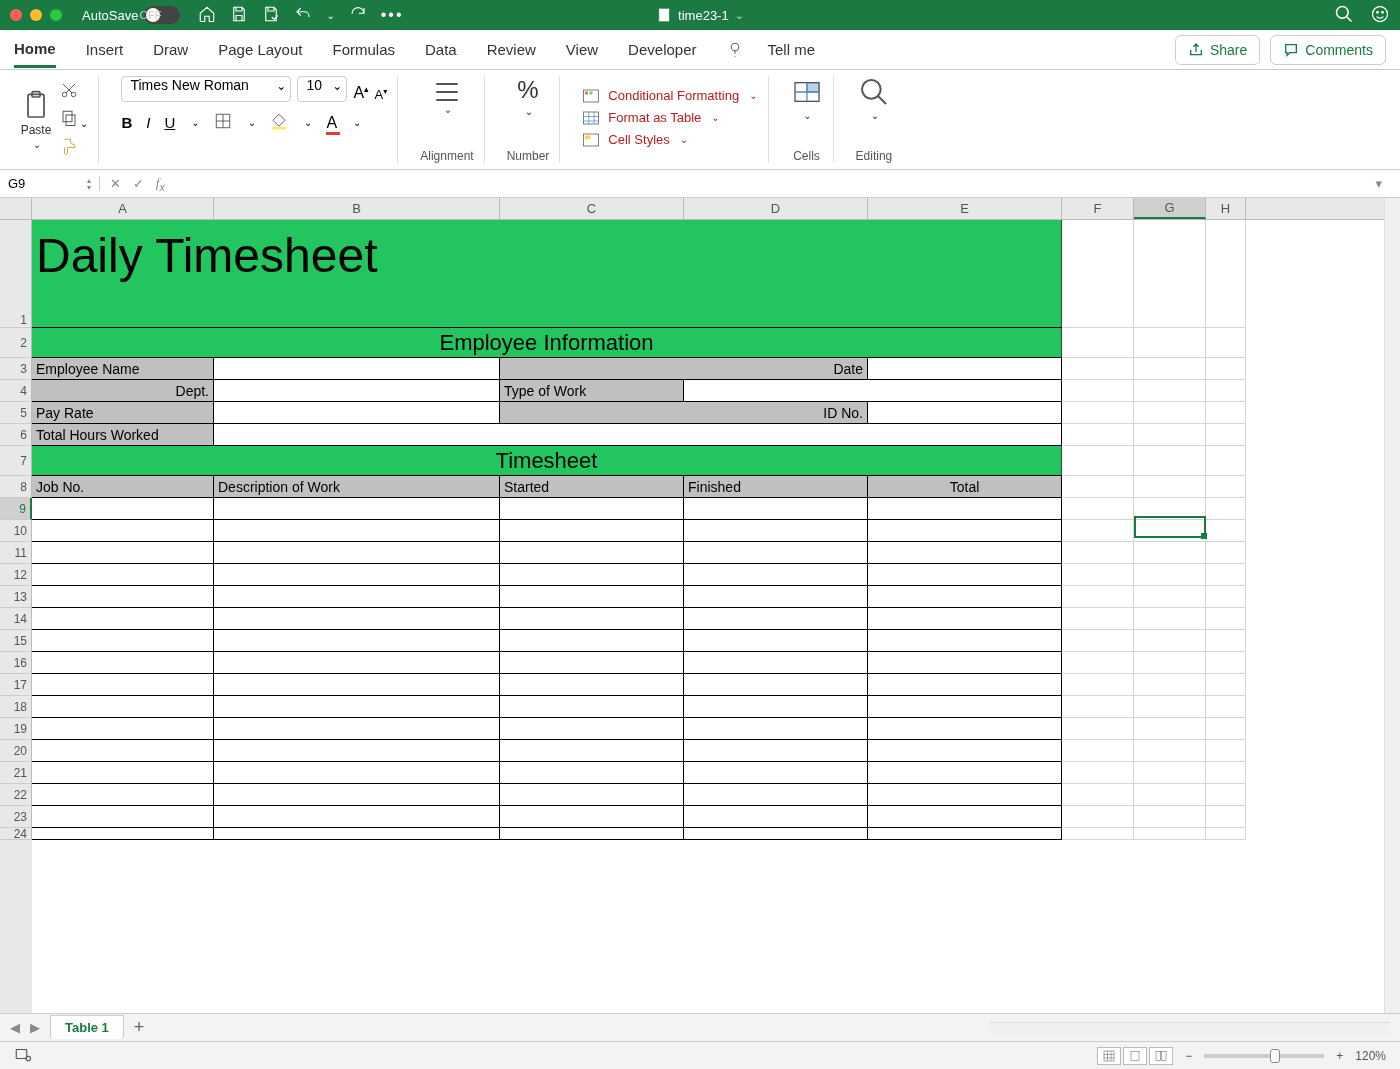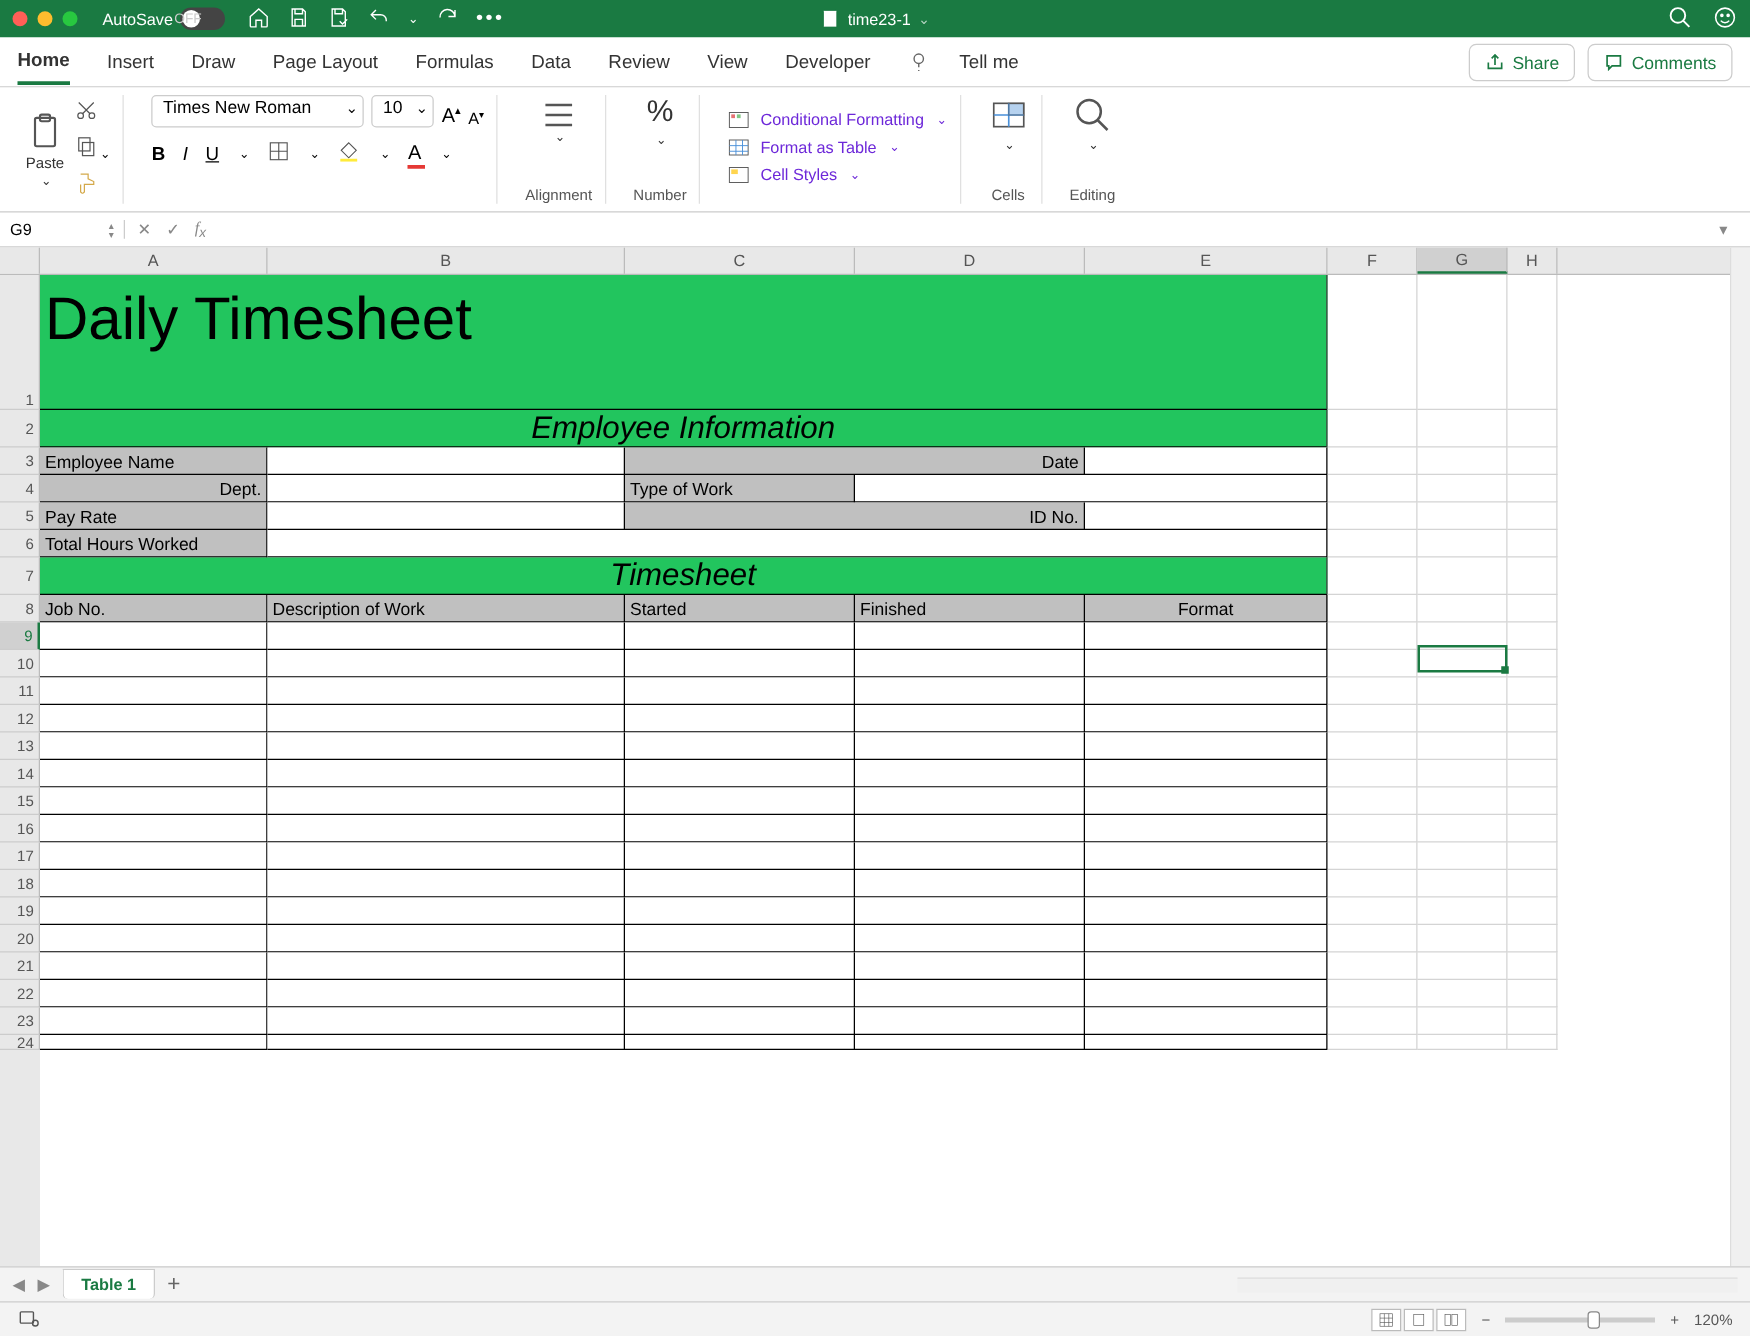--- a/index.html
+++ b/index.html
@@ -42,21 +42,21 @@
 .font-row { display: flex; gap: 6px; align-items: flex-end; }
 .font-select { border: 1px solid #ccc; border-radius: 4px; height: 26px; padding: 0 20px 0 8px; font-size: 14px; background: #fff; position: relative; }
 .font-select::after { content: "⌄"; position: absolute; right: 4px; top: 2px; font-size: 12px; }
 .fsize { width: 50px; }
 .fname { width: 170px; }
 .font-btn-row { display: flex; gap: 14px; align-items: center; margin-top: 10px; font-size: 15px; }
 .bold { font-weight: 700; }
 .italic { font-style: italic; }
 .underline { text-decoration: underline; }
 .dd { font-size: 10px; margin-left: 2px; }
-.cf-row { display: flex; align-items: center; gap: 8px; font-size: 13px; color: #6d28d9; margin-bottom: 4px; }
+.cf-row { display: flex; align-items: center; gap: 8px; font-size: 13px; color: #b91c1c; margin-bottom: 4px; }
 .cf-row svg { width: 18px; height: 18px; }
 
 
 .formula-bar { display: flex; align-items: center; height: 28px; border-bottom: 1px solid #ccc; font-size: 13px; }
 .name-box { width: 100px; border-right: 1px solid #ccc; padding: 0 8px; display: flex; align-items: center; justify-content: space-between; gap: 28px; }
 .name-box-spin { display: flex; flex-direction: column; font-size: 8px; line-height: 7px; color: #888; }
 .fx-area { display: flex; align-items: center; gap: 12px; padding: 0 10px; flex: 1; color: #888; }
 .fx-end { margin-left: auto; margin-right: 8px; color: #888; }
 
 
@@ -77,21 +77,21 @@
 .cell-row.med { height: 30px; }
 .cell { border-right: 1px solid #d4d4d4; border-bottom: 1px solid #d4d4d4; font-size: 14px; padding: 0 4px; display: flex; align-items: center; overflow: hidden; white-space: nowrap; }
 .cA { width: 182px; } .cB { width: 286px; } .cC { width: 184px; } .cD { width: 184px; } .cE { width: 194px; } .cF { width: 72px; } .cG { width: 72px; } .cH { width: 40px; }
 .merged5 { width: 1030px; }
 .merged2CD { width: 368px; }
 .merged2DE { width: 378px; }
 .dark { background: #22c55e; border-right: 1px solid #404040; border-bottom: 1px solid #000; }
 .lbl { background: #c0c0c0; border-right: 1px solid #000; border-bottom: 1px solid #000; }
 .wht { background: #fff; border-right: 1px solid #000; border-bottom: 1px solid #000; }
 .title-cell { font-family: Arial, sans-serif; font-size: 48px; color: #000; align-items: flex-start; padding-top: 8px; }
-.section-hdr { font-size: 25px; font-family: Arial, sans-serif; justify-content: center; font-style: italic; }
+.section-hdr { font-size: 22px; font-family: Arial, sans-serif; justify-content: center; }
 .right-al { justify-content: flex-end; }
 .ctr { justify-content: center; }
 .selected-cell { position: absolute; border: 2px solid #1a7a42; pointer-events: none; }
 .sel-handle { position: absolute; width: 6px; height: 6px; background: #1a7a42; right: -3px; bottom: -3px; }
 
 
 .sheet-bar { position: absolute; bottom: 28px; left: 0; right: 0; height: 28px; background: #f3f3f3; border-top: 1px solid #ccc; display: flex; align-items: center; padding: 0 10px; gap: 10px; font-size: 13px; }
 .sheet-nav { color: #888; }
 .sheet-tab { padding: 4px 14px; background: #fff; border: 1px solid #ccc; border-bottom: none; color: #1a7a42; font-weight: 600; border-radius: 0 0 4px 4px; transform: translateY(-1px); }
 .add-sheet { font-size: 18px; color: #666; }
@@ -439,21 +439,21 @@
         <div class="cell cF"></div>
           <div class="cell cG"></div>
           <div class="cell cH"></div>
       </div>
 
       <div class="cell-row">
         <div class="cell lbl cA">Job No.</div>
         <div class="cell lbl cB">Description of Work</div>
         <div class="cell lbl cC">Started</div>
         <div class="cell lbl cD">Finished</div>
-        <div class="cell lbl ctr cE">Format</div>
+        <div class="cell lbl ctr cE">Total</div>
         <div class="cell cF"></div>
           <div class="cell cG"></div>
           <div class="cell cH"></div>
       </div>
 
       <div class="cell-row">
           <div class="cell wht cA"></div>
           <div class="cell wht cB"></div>
           <div class="cell wht cC"></div>
           <div class="cell wht cD"></div>

